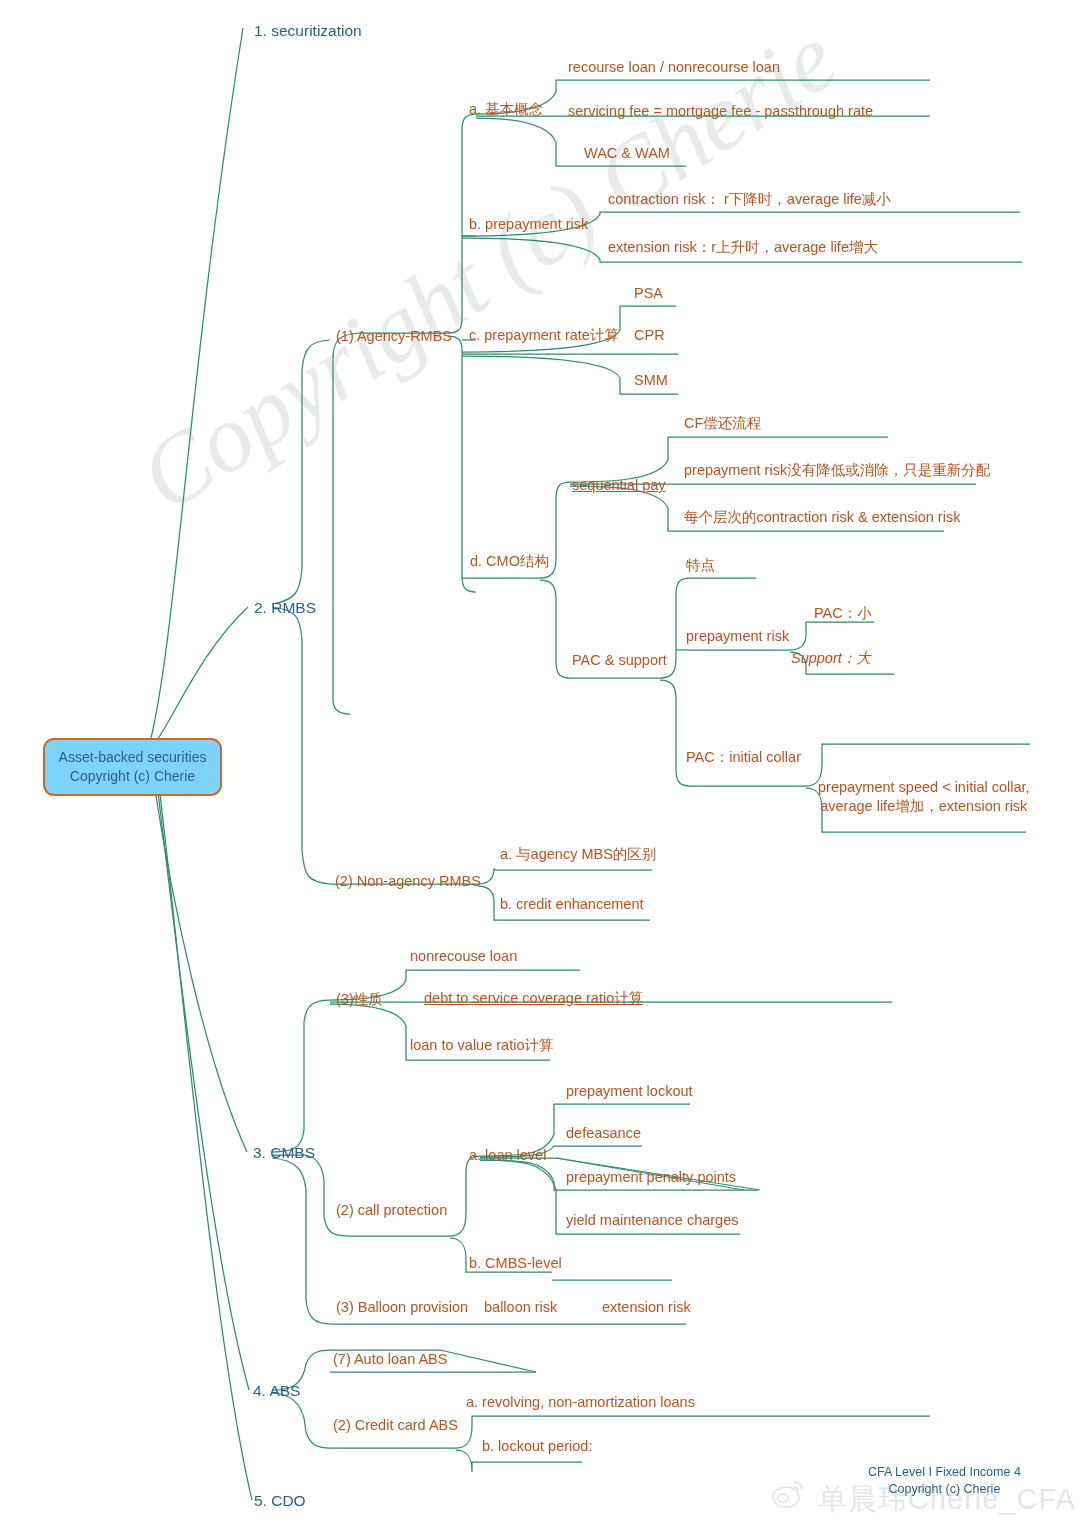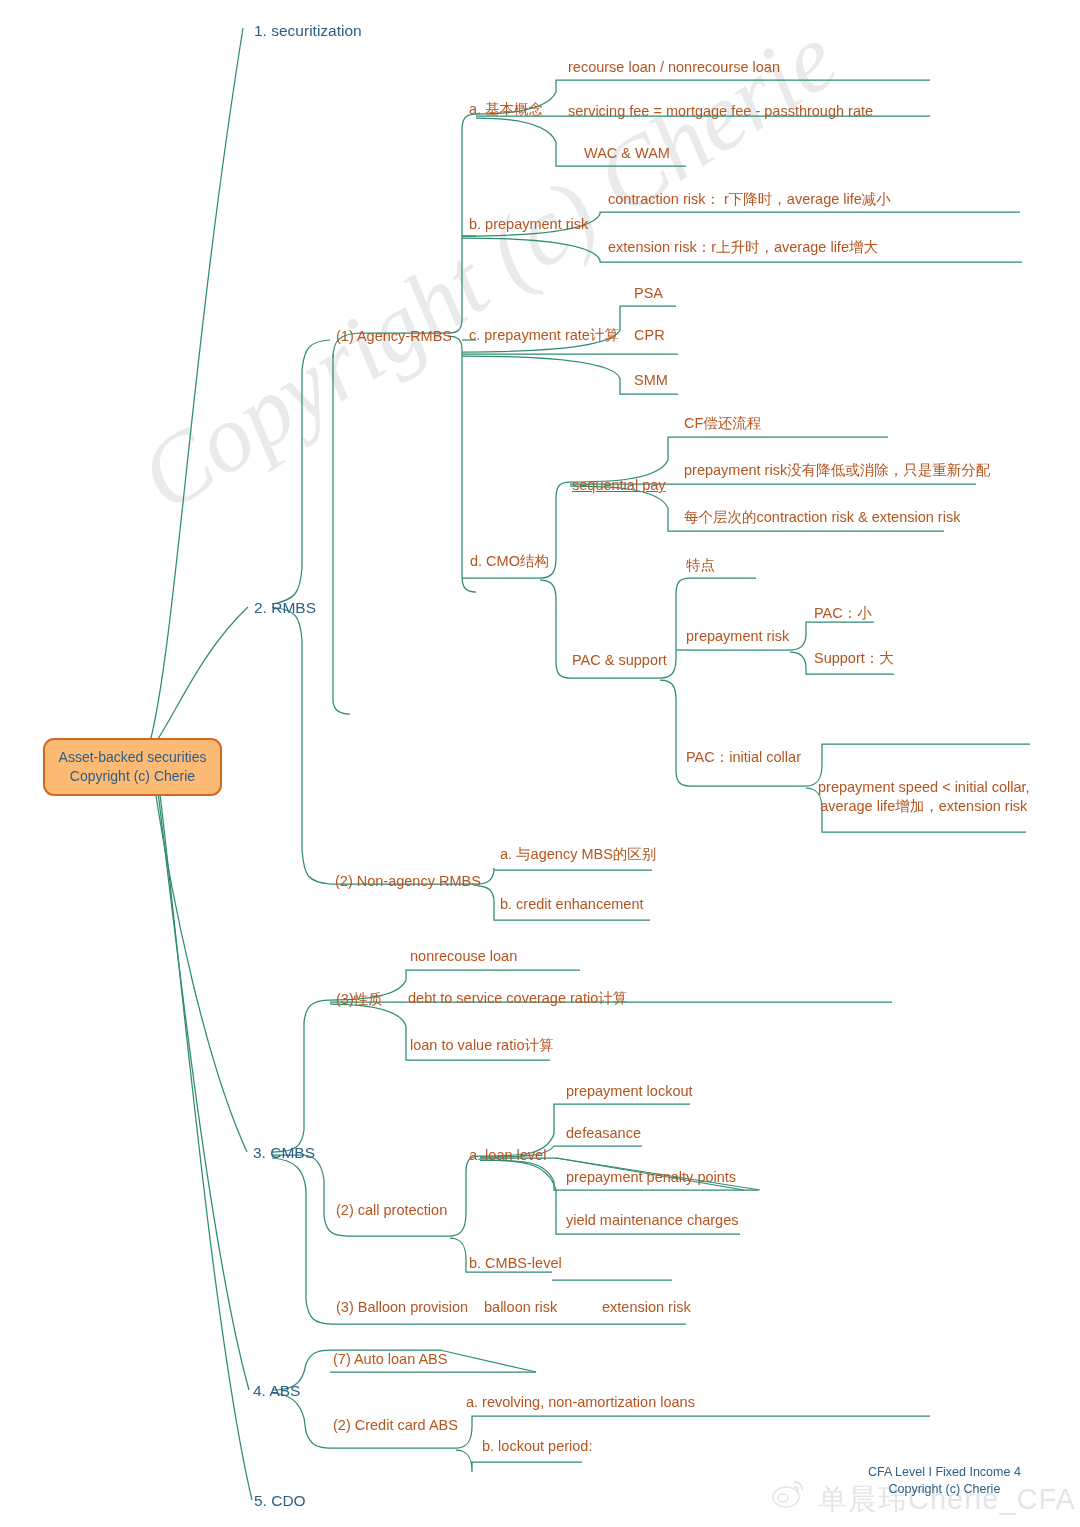--- a/index.html
+++ b/index.html
@@ -38,21 +38,21 @@
   .lvl1{color:#2d5e86;font-size:15.5px;}
   .lvl2{color:#b5541f;font-size:14.5px;}
   .lvl3{color:#b5541f;font-size:14.5px;}
   .lvl4{color:#b5541f;font-size:14.5px;}
   .lvl5{color:#b5541f;font-size:14.5px;}
   .two-line{line-height:1.34;}
 
   .root{
     position:absolute;z-index:4;
     left:43px;top:738px;width:163px;
-    border:2.5px solid #d2691e;border-radius:11px;background:#fdba74;
+    border:2.5px solid #d2691e;border-radius:11px;background:#7dd3fc;
     color:#2d5e86;font-size:14px;text-align:center;
     padding:8px 6px;line-height:1.35;
   }
 
   .footer{
     position:absolute;left:868px;top:1464px;z-index:3;
     color:#2d5e86;font-size:12.5px;text-align:center;line-height:1.35;
     white-space:nowrap;
   }
   .footer .f2{letter-spacing:0px;}
@@ -198,35 +198,35 @@
 
   <div class="node lvl4" style="left:572px;top:476px;text-decoration:underline;">sequential pay</div>
   <div class="node lvl5" style="left:684px;top:414px;">CF偿还流程</div>
   <div class="node lvl5" style="left:684px;top:461px;">prepayment risk没有降低或消除，只是重新分配</div>
   <div class="node lvl5" style="left:684px;top:508px;">每个层次的contraction risk &amp; extension risk</div>
 
   <div class="node lvl4" style="left:572px;top:651px;">PAC &amp; support</div>
   <div class="node lvl5" style="left:686px;top:556px;">特点</div>
   <div class="node lvl5" style="left:686px;top:627px;">prepayment risk</div>
   <div class="node lvl5" style="left:814px;top:604px;">PAC：小</div>
-  <div class="node lvl5" style="left:814px;top:649px;">Support：大</div>
+  <div class="node lvl5" style="left:791px;top:649px;font-style:italic;">Support：大</div>
 
   <div class="node lvl5" style="left:686px;top:748px;">PAC：initial collar</div>
   <div class="node lvl5 two-line" style="left:818px;top:778px;">
     <div>prepayment speed &lt; initial collar,</div>
     <div>average life增加，extension risk</div>
   </div>
 
   <div class="node lvl2" style="left:335px;top:872px;">(2) Non-agency RMBS</div>
   <div class="node lvl3" style="left:500px;top:845px;">a. 与agency MBS的区别</div>
   <div class="node lvl3" style="left:500px;top:895px;">b. credit enhancement</div>
 
   <div class="node lvl2" style="left:336px;top:990px;">(3)性质</div>
   <div class="node lvl3" style="left:410px;top:947px;">nonrecouse loan</div>
-  <div class="node lvl3" style="left:408px;top:989px;">debt to service coverage ratio计算</div>
+  <div class="node lvl3" style="left:424px;top:989px;text-decoration:underline;">debt to service coverage ratio计算</div>
   <div class="node lvl3" style="left:410px;top:1036px;">loan to value ratio计算</div>
 
   <div class="node lvl2" style="left:336px;top:1201px;">(2) call protection</div>
   <div class="node lvl3" style="left:469px;top:1146px;">a. loan level</div>
   <div class="node lvl4" style="left:566px;top:1082px;">prepayment lockout</div>
   <div class="node lvl4" style="left:566px;top:1124px;">defeasance</div>
   <div class="node lvl4" style="left:566px;top:1168px;">prepayment penalty points</div>
   <div class="node lvl4" style="left:566px;top:1211px;">yield maintenance charges</div>
   <div class="node lvl3" style="left:469px;top:1254px;">b. CMBS-level</div>
 

